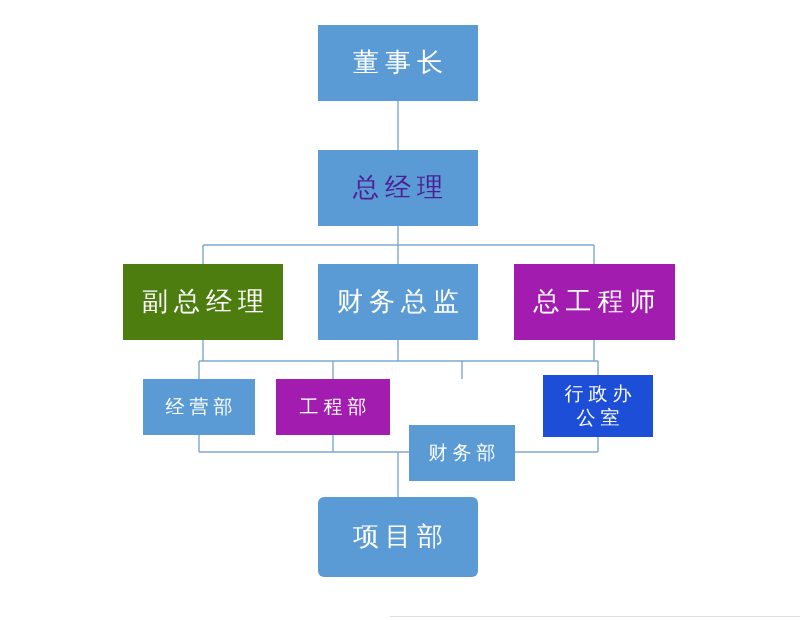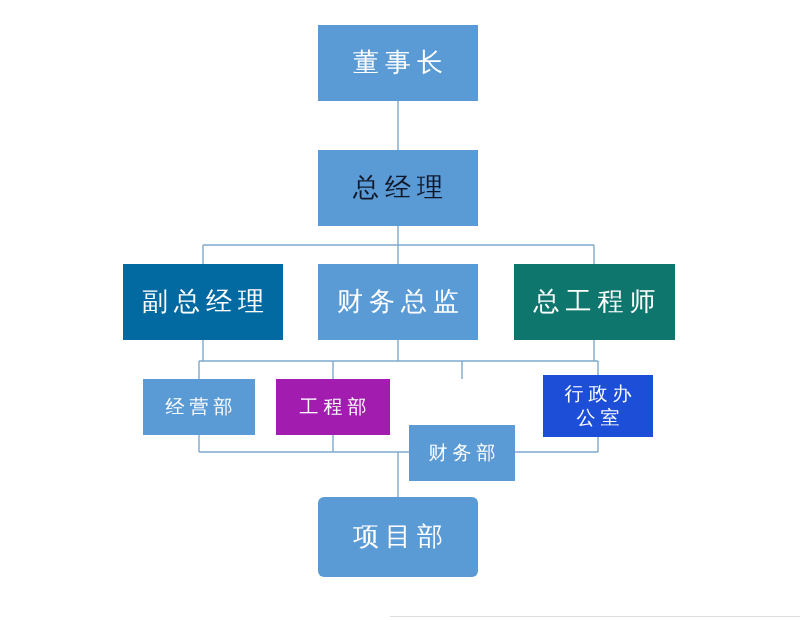--- a/index.html
+++ b/index.html
@@ -91,33 +91,33 @@
       <path d="M598 437 V452"></path>
       <path d="M199 452 H598"></path>
       <path d="M398 452 V497"></path>
     </g>
   </svg>
 
   <div class="node node-lg" id="n-chairman" style="background: rgb(91, 155, 213); color: rgb(255, 255, 255);">
     <span class="node-label">董事长</span>
   </div>
 
-  <div class="node node-lg" id="n-gm" style="background: rgb(91, 155, 213); color: #0f172a;">
+  <div class="node node-lg" id="n-gm" style="background: rgb(91, 155, 213); color: #4c1d95;">
     <span class="node-label">总经理</span>
   </div>
 
-  <div class="node node-lg" id="n-dgm" style="background: #0369a1; color: rgb(255, 255, 255);">
+  <div class="node node-lg" id="n-dgm" style="background: #4d7c0f; color: rgb(255, 255, 255);">
     <span class="node-label">副总经理</span>
   </div>
 
   <div class="node node-lg" id="n-cfo" style="background: rgb(91, 155, 213); color: rgb(255, 255, 255);">
     <span class="node-label">财务总监</span>
   </div>
 
-  <div class="node node-lg" id="n-ce" style="background: #0f766e; color: rgb(255, 255, 255);">
+  <div class="node node-lg" id="n-ce" style="background: #a21caf; color: rgb(255, 255, 255);">
     <span class="node-label">总工程师</span>
   </div>
 
   <div class="node node-sm" id="n-ops" style="background: rgb(91, 155, 213); color: rgb(255, 255, 255);">
     <span class="node-label">经营部</span>
   </div>
 
   <div class="node node-sm" id="n-eng" style="background: #a21caf; color: rgb(255, 255, 255);">
     <span class="node-label">工程部</span>
   </div>

